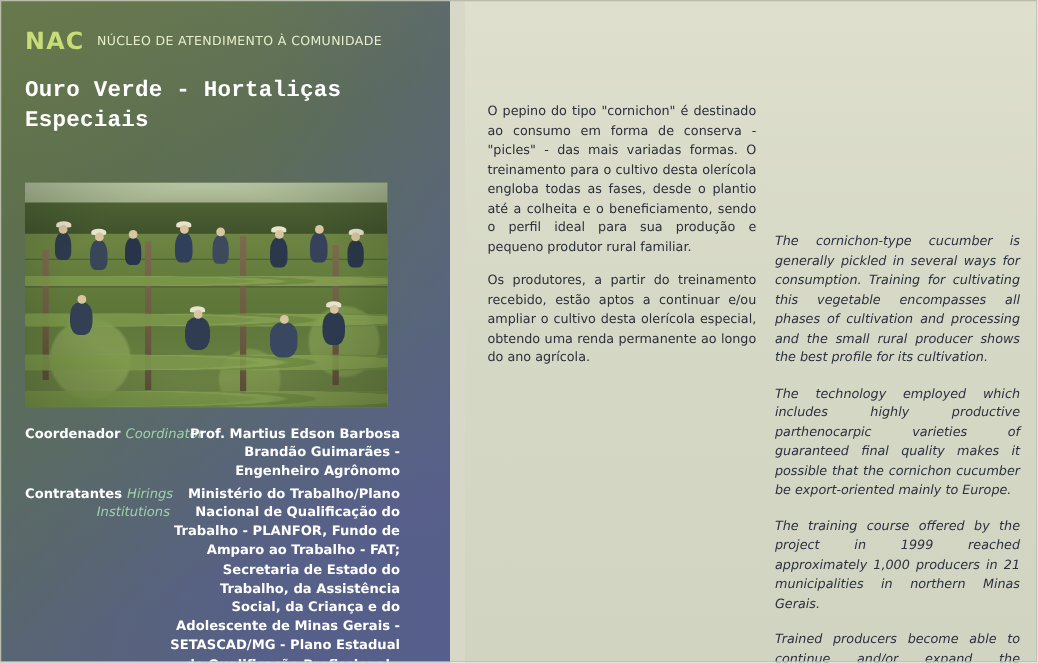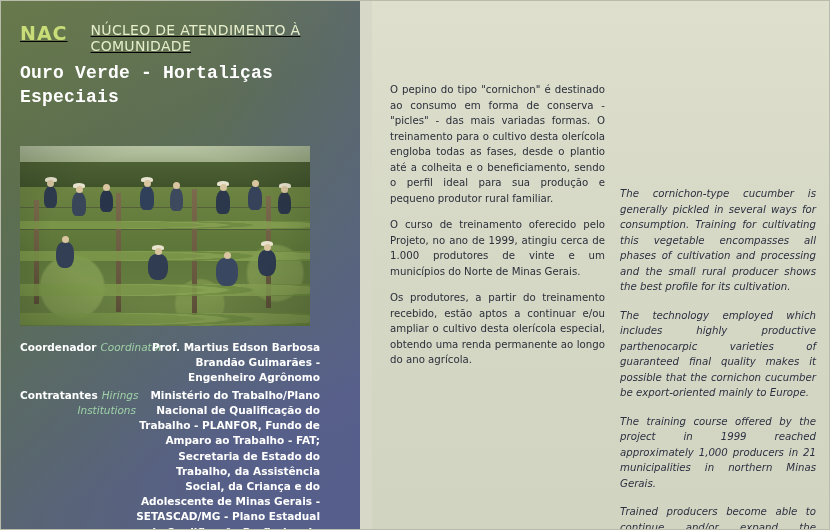--- a/index.html
+++ b/index.html
@@ -31,34 +31,33 @@
     background: linear-gradient(90deg, rgba(90,110,70,0.35) 0%, rgba(80,95,120,0.15) 60%, rgba(86,95,140,0.45) 100%);
     pointer-events: none;
   }
 
   .nac-logo {
     position: absolute;
     left: 20px;
     top: 22px;
     z-index: 4;
     display: flex;
-    align-items: flex-start;
-    gap: 23px;
-    text-decoration: underline;
+    align-items: center;
+    gap: 10px;
   }
   .nac-logo .nac-mark {
     font-family: "DejaVu Sans", sans-serif;
     font-size: 19px;
     font-weight: bold;
     letter-spacing: 1px;
     color: #c8dc78;
   }
   .nac-logo .nac-sub {
     font-family: "DejaVu Sans", sans-serif;
-    font-size: 14px;
+    font-size: 10px;
     letter-spacing: 0.3px;
     color: #e6eecb;
   }
 
   .doc-title {
     position: absolute;
     left: 20px;
     top: 62px;
     width: 300px;
     z-index: 4;
@@ -326,21 +325,20 @@
           <span class="credit-label-pt">Contratantes</span><span class="credit-label-en">Hirings Institutions</span>
         </div>
         <div class="credit-value">Ministério do Trabalho/Plano Nacional de Qualificação do Trabalho - PLANFOR, Fundo  de Amparo ao Trabalho - FAT; Secretaria de Estado do Trabalho, da Assistência Social, da Criança e do Adolescente de  Minas Gerais - SETASCAD/MG - Plano Estadual de Qualificação Profissional - PEQ/99</div>
       </div>
     </div>
   </div>
 
   <div class="right-col">
     <div class="text-pt">
       <p>O pepino do tipo "cornichon" é destinado ao consumo em forma de conserva - "picles" - das mais variadas formas. O treinamento para o cultivo desta olerícola engloba todas as fases, desde o plantio até a colheita e o beneficiamento, sendo o perfil ideal para sua produção e pequeno produtor rural familiar.</p>
-      <p>O curso de treinamento oferecido pelo Projeto, no ano de 1999, atingiu cerca de 1.000 produtores de vinte e um municípios do Norte de Minas Gerais.</p>
       <p>Os produtores, a partir do treinamento recebido, estão aptos a continuar e/ou ampliar o cultivo desta olerícola especial, obtendo uma renda permanente ao longo do ano agrícola.</p>
     </div>
     <div class="text-en">
       <p>The cornichon-type  cucumber is generally pickled in several ways for consumption. Training for cultivating this vegetable encompasses all phases of cultivation and processing and the small rural producer shows the best profile for its cultivation.</p>
       <p> The technology employed which includes highly productive parthenocarpic varieties of guaranteed final quality makes it possible that the cornichon cucumber be export-oriented mainly to Europe.</p>
       <p>The training course offered by the project in 1999 reached approximately 1,000 producers in 21 municipalities in  northern Minas Gerais.</p>
       <p>Trained producers become able to continue and/or expand the cultivation of this special vegetable by which they can guarantee permanent income all through the year.</p>
     </div>
   </div>
 

